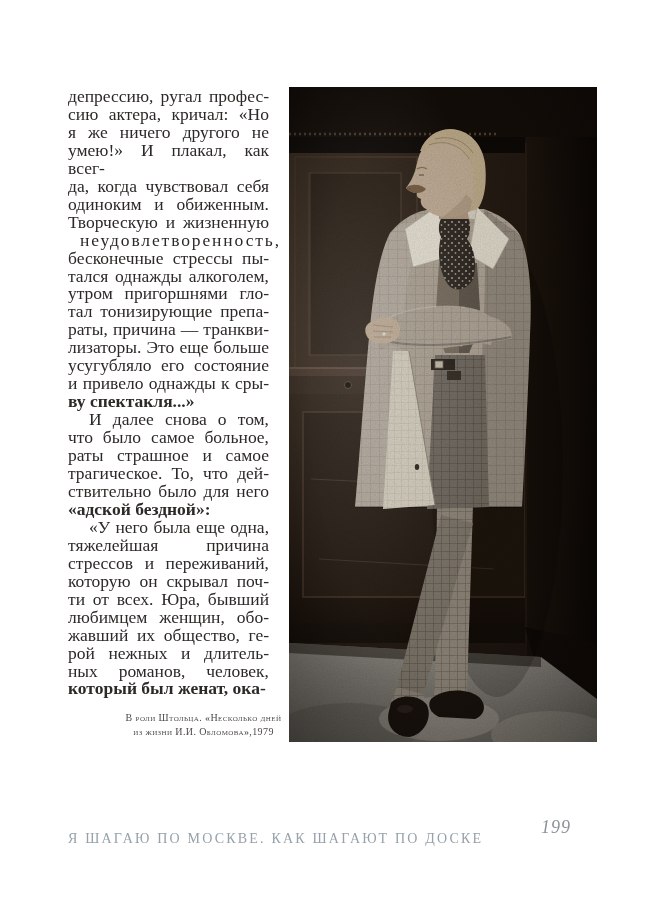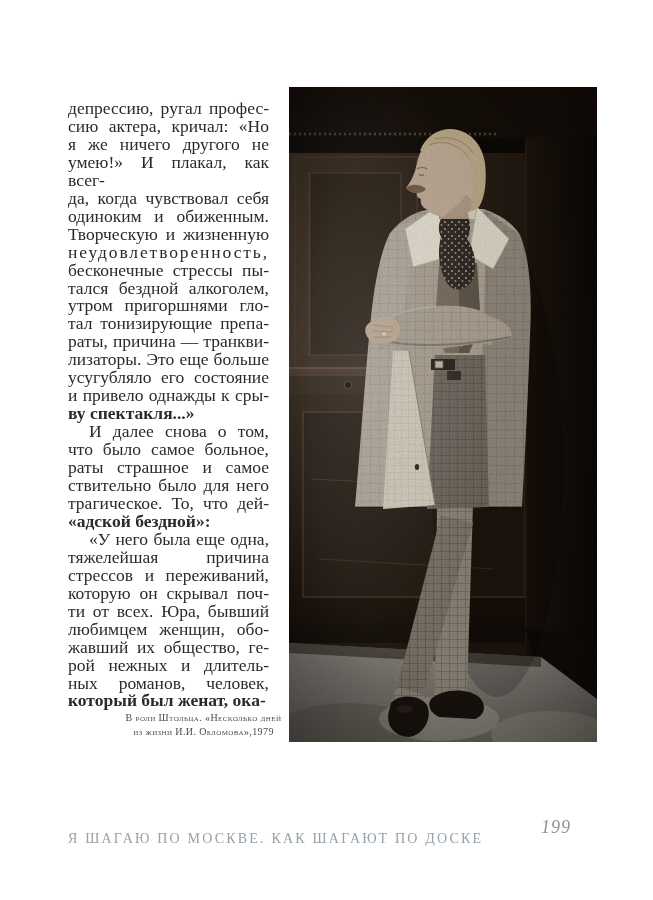--- a/index.html
+++ b/index.html
@@ -4,21 +4,21 @@
 <style>
   html,body{margin:0;padding:0;}
   body{
     width:653px;height:900px;position:relative;background:#ffffff;
     font-family:"Liberation Serif",serif;overflow:hidden;
   }
   .page{position:absolute;inset:0;background:#ffffff;}
 
   
   .body-text{
-    position:absolute;left:68px;top:100px;width:201px;
+    position:absolute;left:68px;top:88px;width:201px;
     color:#2d2927;font-size:17.5px;line-height:17.95px;
     -webkit-font-smoothing:antialiased;
   }
   .line{text-align:justify;text-align-last:justify;}
   .line.last{text-align-last:left;font-weight:bold;}
   .line.indent{text-indent:21px;}
 
   
   .photo{position:absolute;left:289px;top:87px;width:308px;height:655px;background:#241a13;}
   .photo svg{display:block;width:100%;height:100%;}
@@ -46,35 +46,35 @@
 <div class="page">
 
   <div class="body-text">
       <div class="line">депрессию, ругал профес-</div>
       <div class="line">сию актера, кричал: «Но</div>
       <div class="line">я же ничего другого не</div>
       <div class="line">умею!» И плакал, как всег-</div>
       <div class="line">да, когда чувствовал себя</div>
       <div class="line">одиноким и обиженным.</div>
       <div class="line">Творческую и жизненную</div>
-      <div class="line" style="letter-spacing: 1.88594px;"><span>неудовлетворенность,</span></div>
+      <div class="line" style="letter-spacing: 1.88594px; margin-left: 12px;"><span>неудовлетворенность,</span></div>
       <div class="line">бесконечные стрессы пы-</div>
-      <div class="line">тался бездной алкоголем,</div>
+      <div class="line">тался однажды алкоголем,</div>
       <div class="line">утром пригоршнями гло-</div>
       <div class="line">тал тонизирующие препа-</div>
       <div class="line">раты, причина — транкви-</div>
       <div class="line">лизаторы. Это еще больше</div>
       <div class="line">усугубляло его состояние</div>
       <div class="line">и привело однажды к сры-</div>
       <div class="line last">ву спектакля...»</div>
       <div class="line indent">И далее снова о том,</div>
       <div class="line">что было самое больное,</div>
       <div class="line">раты страшное и самое</div>
+      <div class="line">трагическое. То, что дей-</div>
       <div class="line">ствительно было для него</div>
-      <div class="line">трагическое. То, что дей-</div>
       <div class="line last">«адской бездной»:</div>
       <div class="line indent">«У него была еще одна,</div>
       <div class="line">тяжелейшая причина</div>
       <div class="line">стрессов и переживаний,</div>
       <div class="line">которую он скрывал поч-</div>
       <div class="line">ти от всех. Юра, бывший</div>
       <div class="line">любимцем женщин, обо-</div>
       <div class="line">жавший их общество, ге-</div>
       <div class="line">рой нежных и длитель-</div>
       <div class="line">ных романов, человек,</div>

